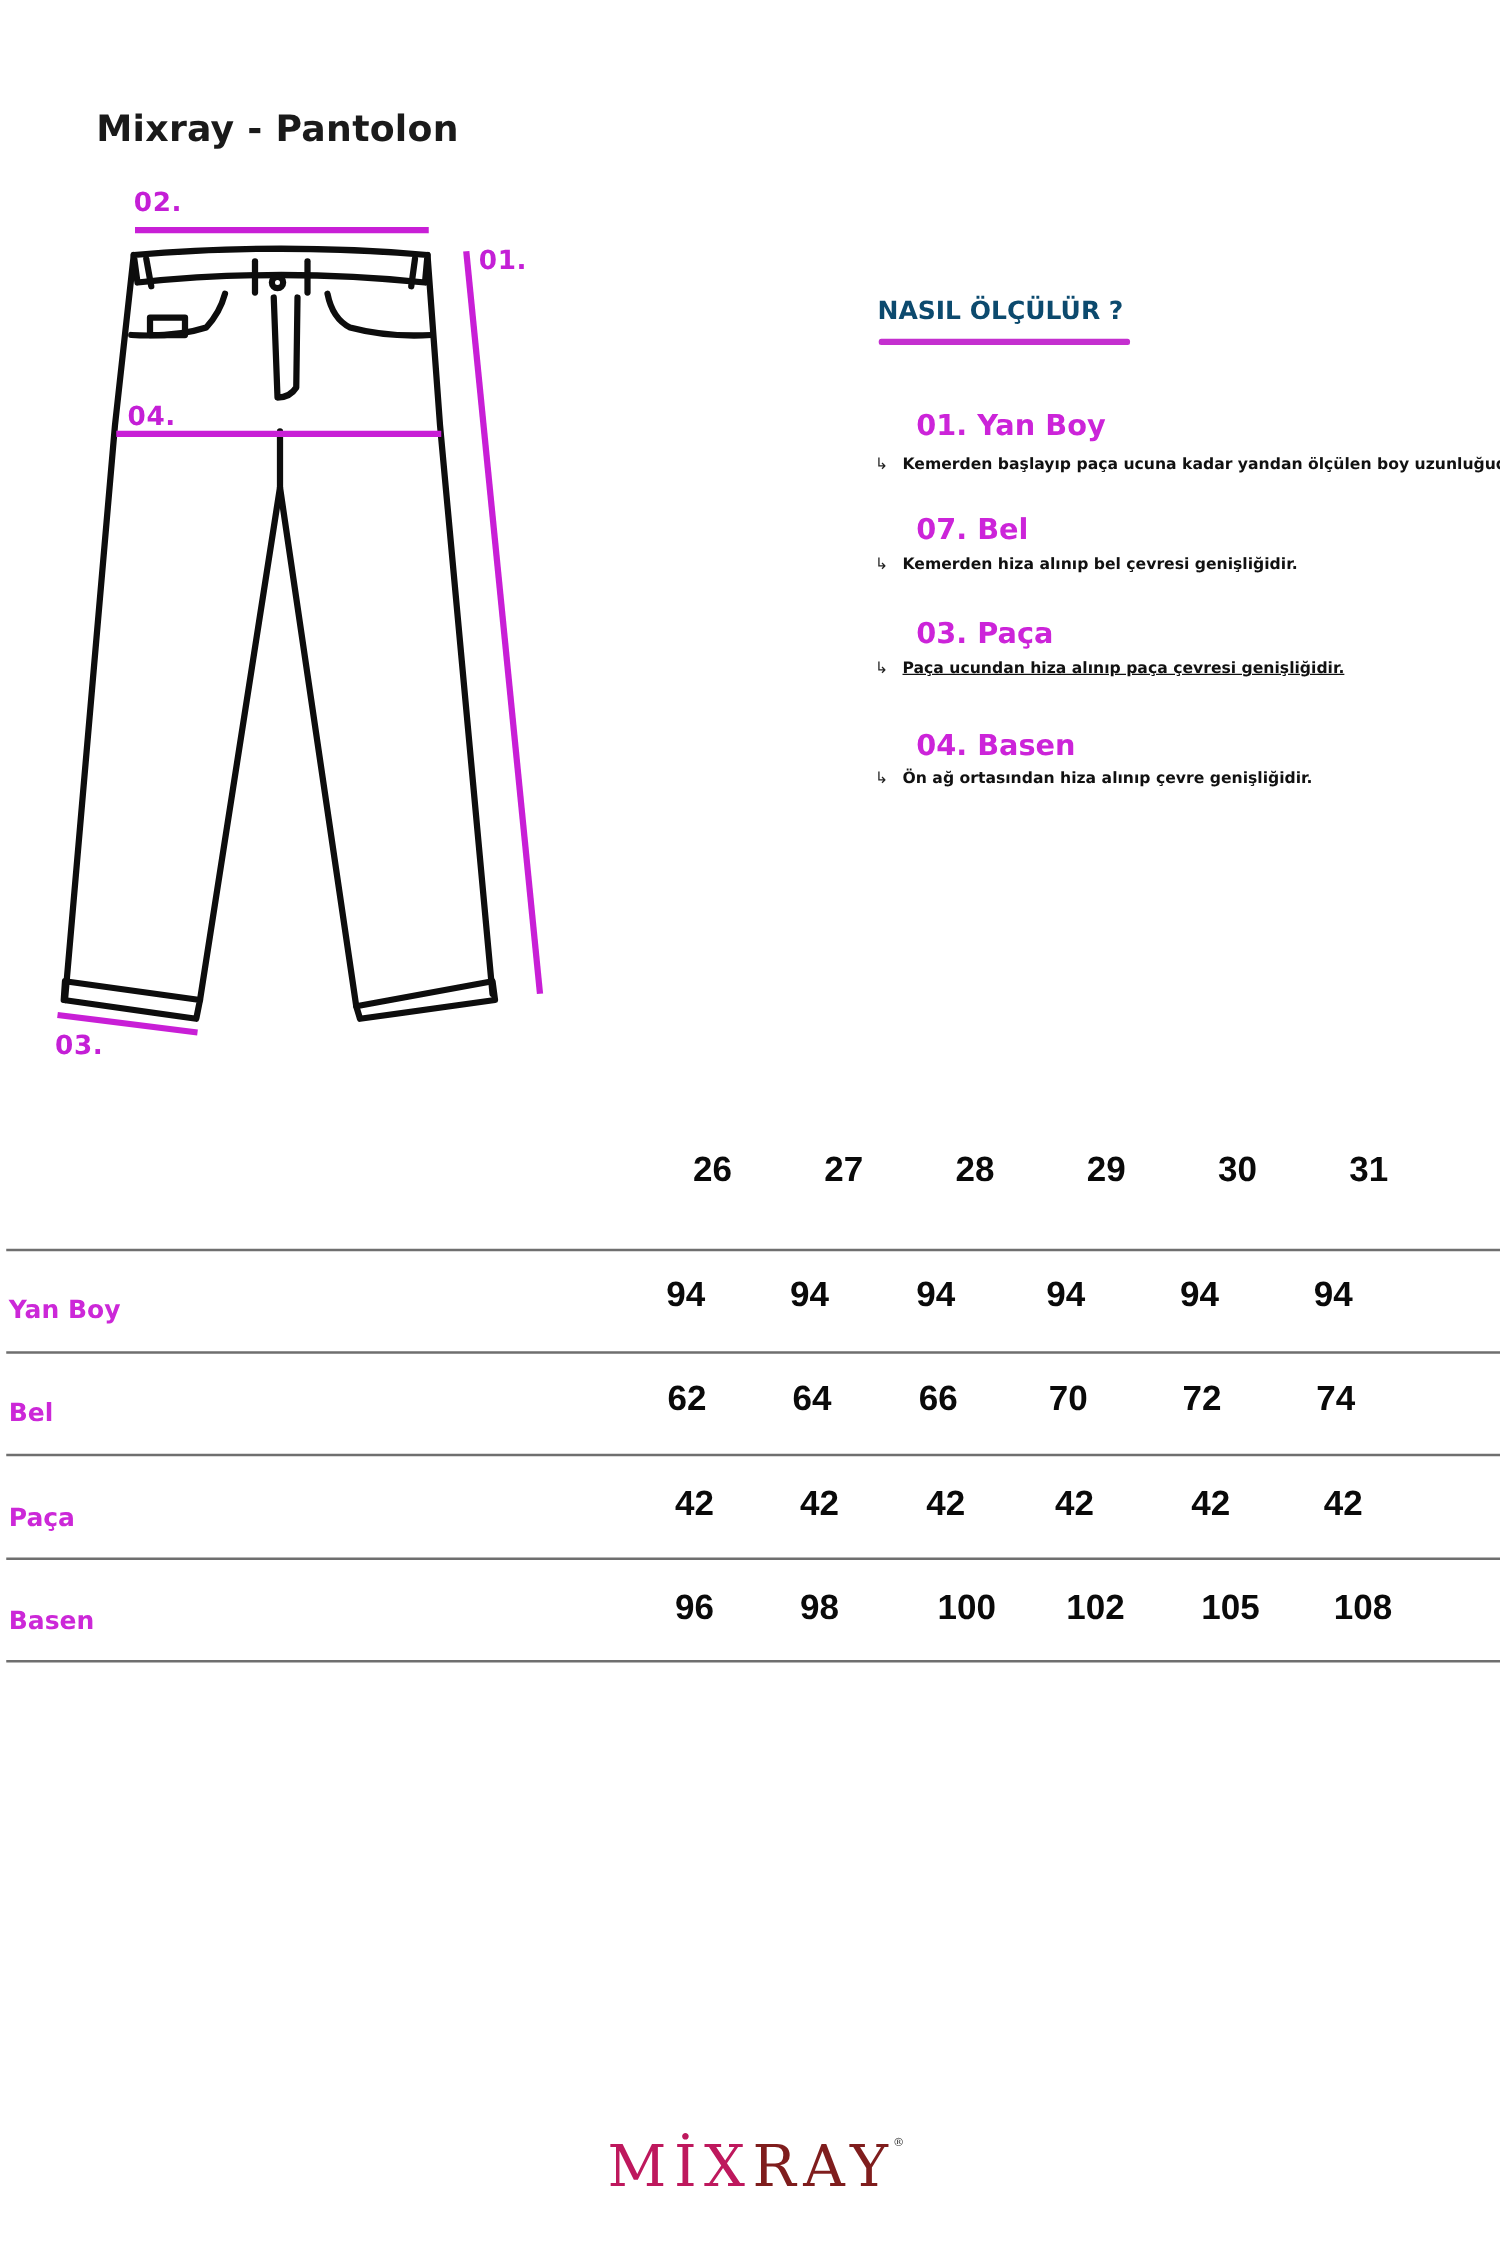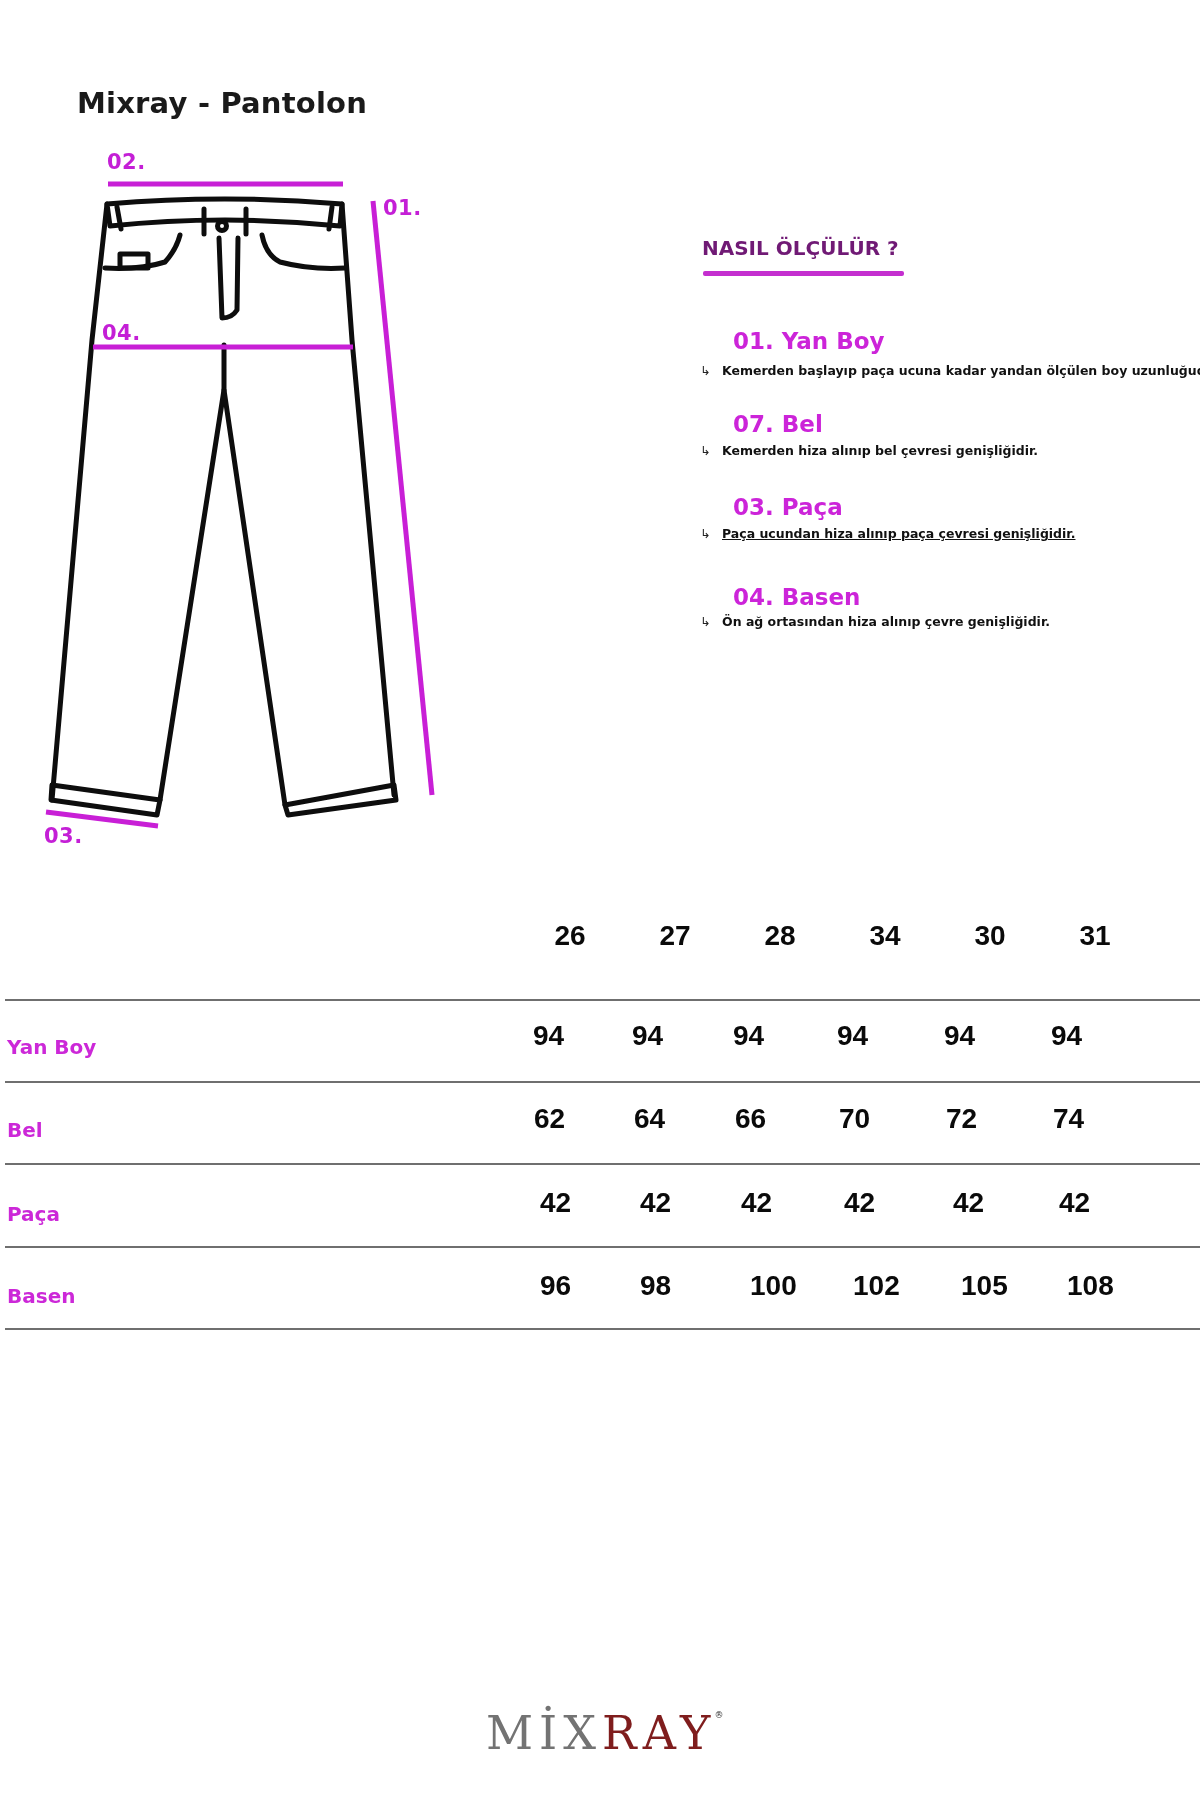--- a/index.html
+++ b/index.html
@@ -2,36 +2,36 @@
 <html><head>
   <meta charset="utf-8">
   <style>
     html, body { margin: 0; padding: 0; background: #ffffff; }
     body { width: 1200px; height: 1800px; position: relative; overflow: hidden;
            font-family: "DejaVu Sans", sans-serif; color: #111; }
     .abs { position: absolute; }
     .title { left: 77px; top: 86px; font-size: 29px; font-weight: bold; color: #1a1a1a;
              letter-spacing: 0.2px; white-space: nowrap; }
     .mlabel { font-weight: bold; color: #c41fd6; font-size: 21px; white-space: nowrap; letter-spacing: 0.5px; }
-    .howto-title { left: 702px; top: 236px; font-size: 20px; font-weight: bold; color: #701a75; white-space: nowrap; }
+    .howto-title { left: 702px; top: 236px; font-size: 20px; font-weight: bold; color: #0c4a6e; white-space: nowrap; }
     .howto-underline { left: 703px; top: 271px; width: 201px; height: 5px; background: #c42fcf; border-radius: 2px; }
     .m-item { left: 700px; width: 500px; }
     .m-head { position: absolute; left: 33px; top: 0; font-size: 23px; font-weight: bold; color: #cc24d9; white-space: nowrap; }
     .m-desc { position: absolute; left: 0; top: 35px; font-size: 12.5px; font-weight: bold; color: #111; white-space: nowrap; }
     .m-desc .arrow { display: inline-block; width: 16px; margin-right: 6px; font-weight: normal; color: #222; }
     .pants { left: 0; top: 140px; }
     .table { left: 0; top: 920px; width: 1200px; }
     .hrow-line { position: absolute; left: 5px; width: 1195px; height: 2px; background: #6f6f6f; }
     .size-head { position: absolute; top: 0; font-size: 28px; font-weight: bold; color: #0a0a0a;
                  font-family: "Liberation Sans", sans-serif; width: 60px; text-align: center; }
     .row-label { position: absolute; left: 7px; font-size: 20px; font-weight: bold; color: #cc28d8; white-space: nowrap; }
     .cell { position: absolute; font-size: 28px; font-weight: bold; color: #0a0a0a;
             font-family: "Liberation Sans", sans-serif; width: 70px; text-align: left; }
     .logo { left: 486px; top: 1706px; font-family: "DejaVu Serif", serif; font-size: 46px; letter-spacing: 6px; white-space: nowrap; }
-    .logo .pink { color: #737373; }
+    .logo .pink { color: #be185d; }
     .logo .black { color: #7f1d1d; }
     .logo .reg { font-size: 9px; vertical-align: top; position: relative; top: 4px; margin-left: -2px; color: #333; letter-spacing: 0; }
   </style>
 </head>
 <body>
 
 <div class="abs title">Mixray - Pantolon</div>
 
 <svg class="abs pants" width="460" height="720" viewBox="0 140 460 720">
   <g fill="none" stroke="#0d0d0d" stroke-width="5" stroke-linejoin="round" stroke-linecap="round">
@@ -97,21 +97,21 @@
 <div class="abs m-item" style="top:584px;">
   <div class="m-head">04. Basen</div>
   <div class="m-desc" style="top:30px;"><span class="arrow">↳</span><span>Ön ağ ortasından hiza alınıp çevre genişliğidir.</span></div>
 </div>
 
 <div class="abs table">
 
   <div class="size-head" style="left:540px;">26</div>
   <div class="size-head" style="left:645px;">27</div>
   <div class="size-head" style="left:750px;">28</div>
-  <div class="size-head" style="left:855px;">34</div>
+  <div class="size-head" style="left:855px;">29</div>
   <div class="size-head" style="left:960px;">30</div>
   <div class="size-head" style="left:1065px;">31</div>
 
   <div class="hrow-line" style="top:79px;"></div>
 
   <div class="row-label" style="top:115px;">Yan Boy</div>
   <div class="cell" style="top:100px; left:533px;">94</div>
   <div class="cell" style="top:100px; left:632px;">94</div>
   <div class="cell" style="top:100px; left:733px;">94</div>
   <div class="cell" style="top:100px; left:837px;">94</div>

